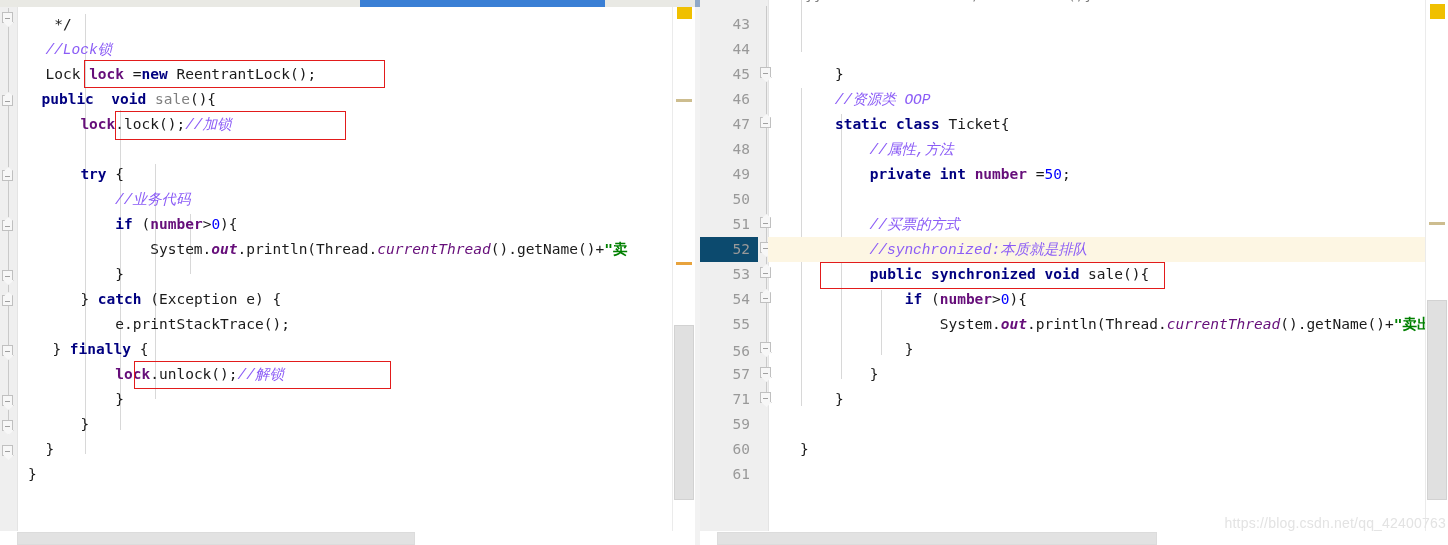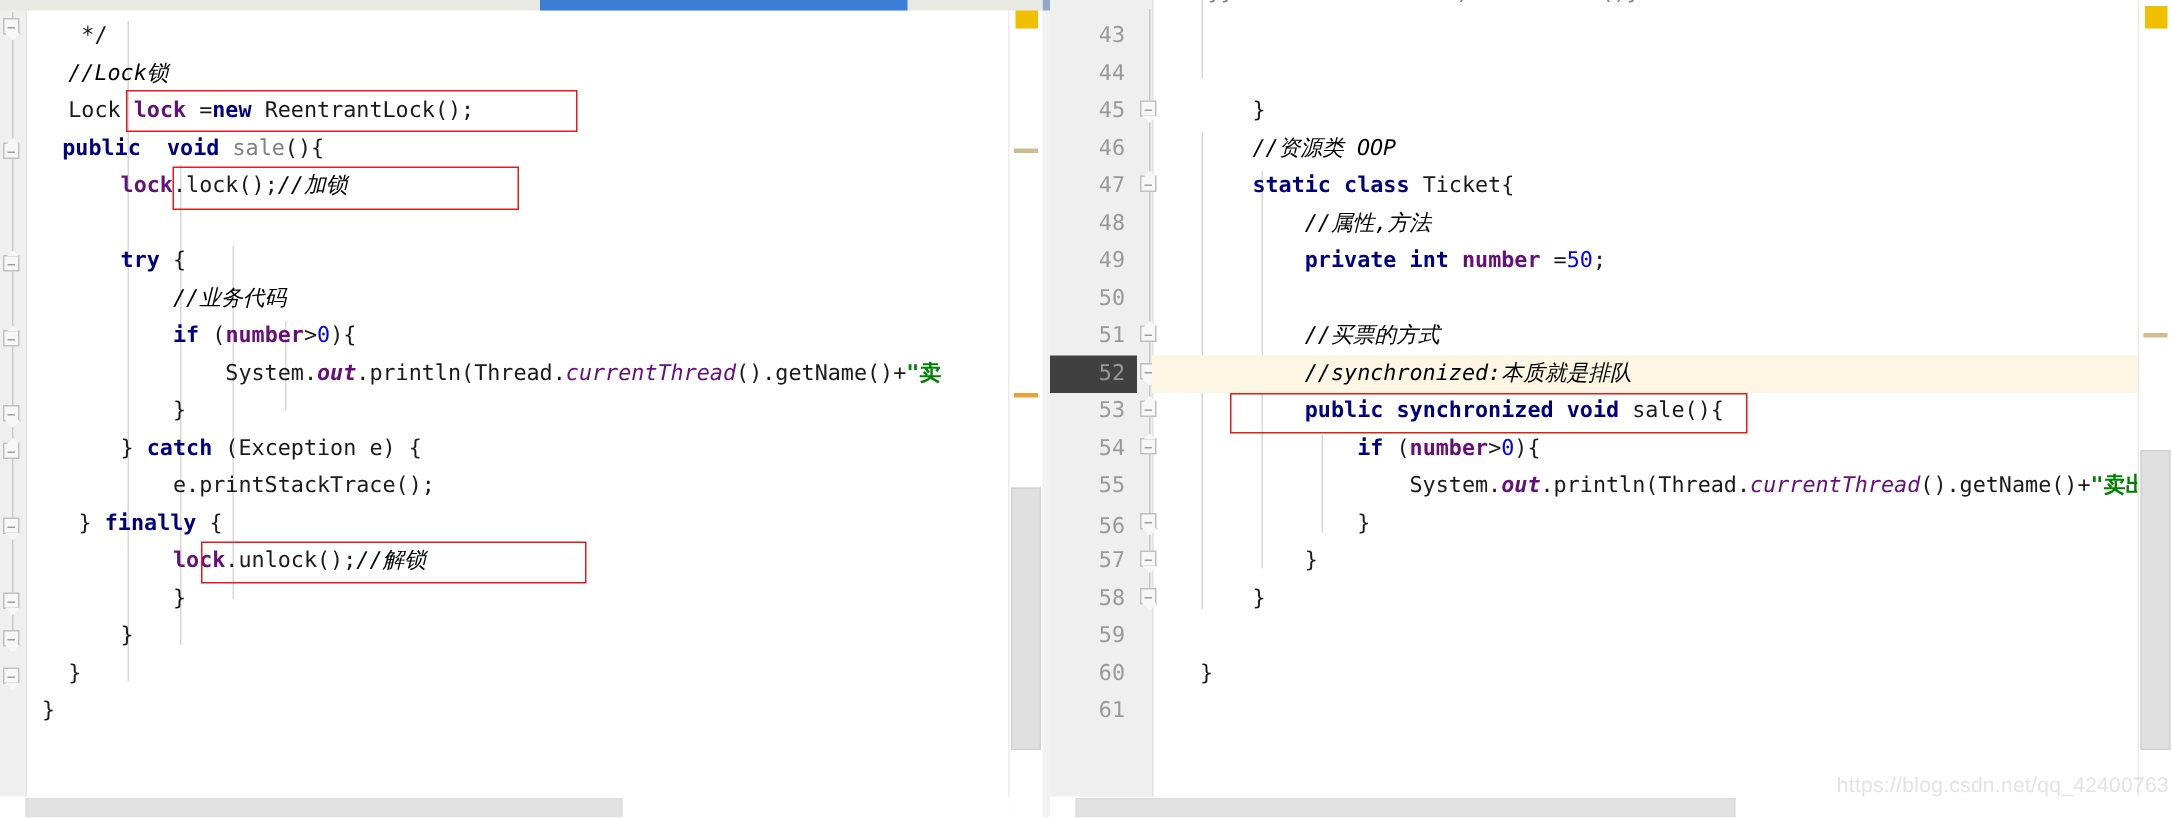--- a/index.html
+++ b/index.html
@@ -38,33 +38,33 @@
   }
   .foldmark.end .foot{
     position:absolute;left:2px;top:11px;width:9px;height:5px;
     background:#f7f7f7;border-left:1px solid #c0c0c0;border-right:1px solid #c0c0c0;
     clip-path:polygon(0 0,100% 0,50% 100%);
   }
 
   .linenos{position:absolute;top:0;left:0;width:58px;text-align:right;
     color:#999999;font-size:14.5px;}
   .lineno{height:25px;line-height:25px;padding-right:8px;box-sizing:border-box;}
-  .lineno.hl{background:#404040;}
+  .lineno.hl{background:#0c4a6e;}
 
   .code{position:absolute;top:0;left:0;right:0;bottom:0;}
   .codeline{position:absolute;left:0;right:0;height:25px;line-height:25px;white-space:pre;}
   .codeline.hl{background:#fdf6e3;}
 
   
   .iguide{position:absolute;width:1px;background:#d8d8d8;}
 
   
   .kw{color:#000080;font-weight:bold;}
   .plain{color:#1a1a1a;}
-  .cmt{color:#000000;font-style:italic;}
+  .cmt{color:#8b5cf6;font-style:italic;font-family:Liberation Mono, monospace;}
   .str{color:#008000;font-weight:bold;}
   .num{color:#0000ff;}
   .fld{color:#660e7a;font-weight:bold;}
   .sfld{color:#660e7a;font-weight:bold;font-style:italic;}
   .stat{color:#660e7a;font-style:italic;}
   .dim{color:#808080;}
 
   
   .redbox{position:absolute;border:1.3px solid #e21b1b;box-sizing:border-box;pointer-events:none;}
 
@@ -230,21 +230,21 @@
         <div class="lineno" style="position: absolute; top: 137px; left: 0px; width: 58px;">48</div>
         <div class="lineno" style="position: absolute; top: 162px; left: 0px; width: 58px;">49</div>
         <div class="lineno" style="position: absolute; top: 187px; left: 0px; width: 58px;">50</div>
         <div class="lineno" style="position: absolute; top: 212px; left: 0px; width: 58px;">51</div>
         <div class="lineno hl" style="position: absolute; top: 237px; left: 0px; width: 58px;">52</div>
         <div class="lineno" style="position: absolute; top: 262px; left: 0px; width: 58px;">53</div>
         <div class="lineno" style="position: absolute; top: 287px; left: 0px; width: 58px;">54</div>
         <div class="lineno" style="position: absolute; top: 312px; left: 0px; width: 58px;">55</div>
         <div class="lineno" style="position: absolute; top: 324px; left: 0px; width: 58px; margin-top: 15px;">56</div>
         <div class="lineno" style="position: absolute; top: 362px; left: 0px; width: 58px;">57</div>
-        <div class="lineno" style="position: absolute; top: 387px; left: 0px; width: 58px;">58</div>
+        <div class="lineno" style="position: absolute; top: 387px; left: 0px; width: 58px;">71</div>
         <div class="lineno" style="position: absolute; top: 412px; left: 0px; width: 58px;">59</div>
         <div class="lineno" style="position: absolute; top: 437px; left: 0px; width: 58px;">60</div>
         <div class="lineno" style="position: absolute; top: 462px; left: 0px; width: 58px;">61</div>
       </div>
 
     <div class="foldcol" style="left:58px;width:17px;">
       <div class="foldline" style="top:6px;bottom:140px;"></div>
       <div class="foldmark end" style="top:66px;">
           <div class="box"></div>
           <div class="minus"></div>

